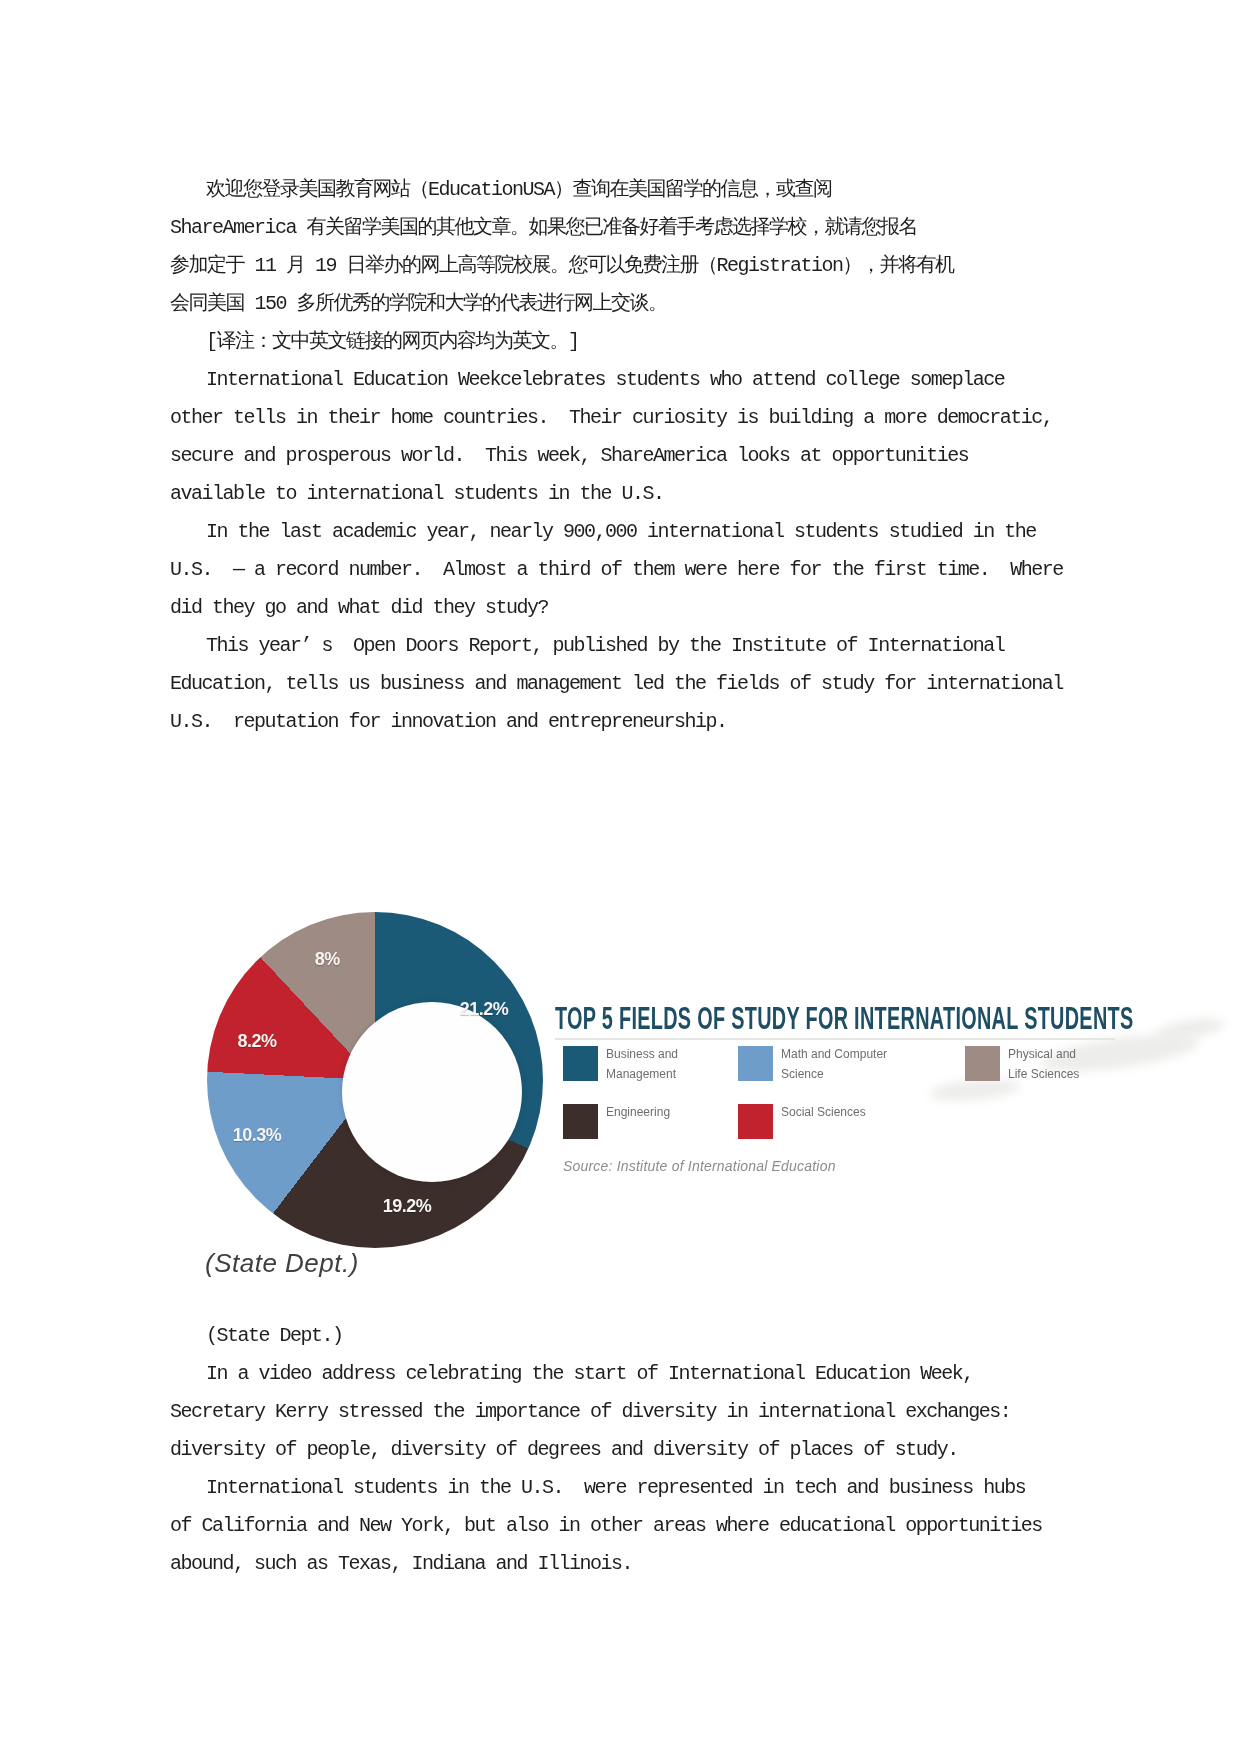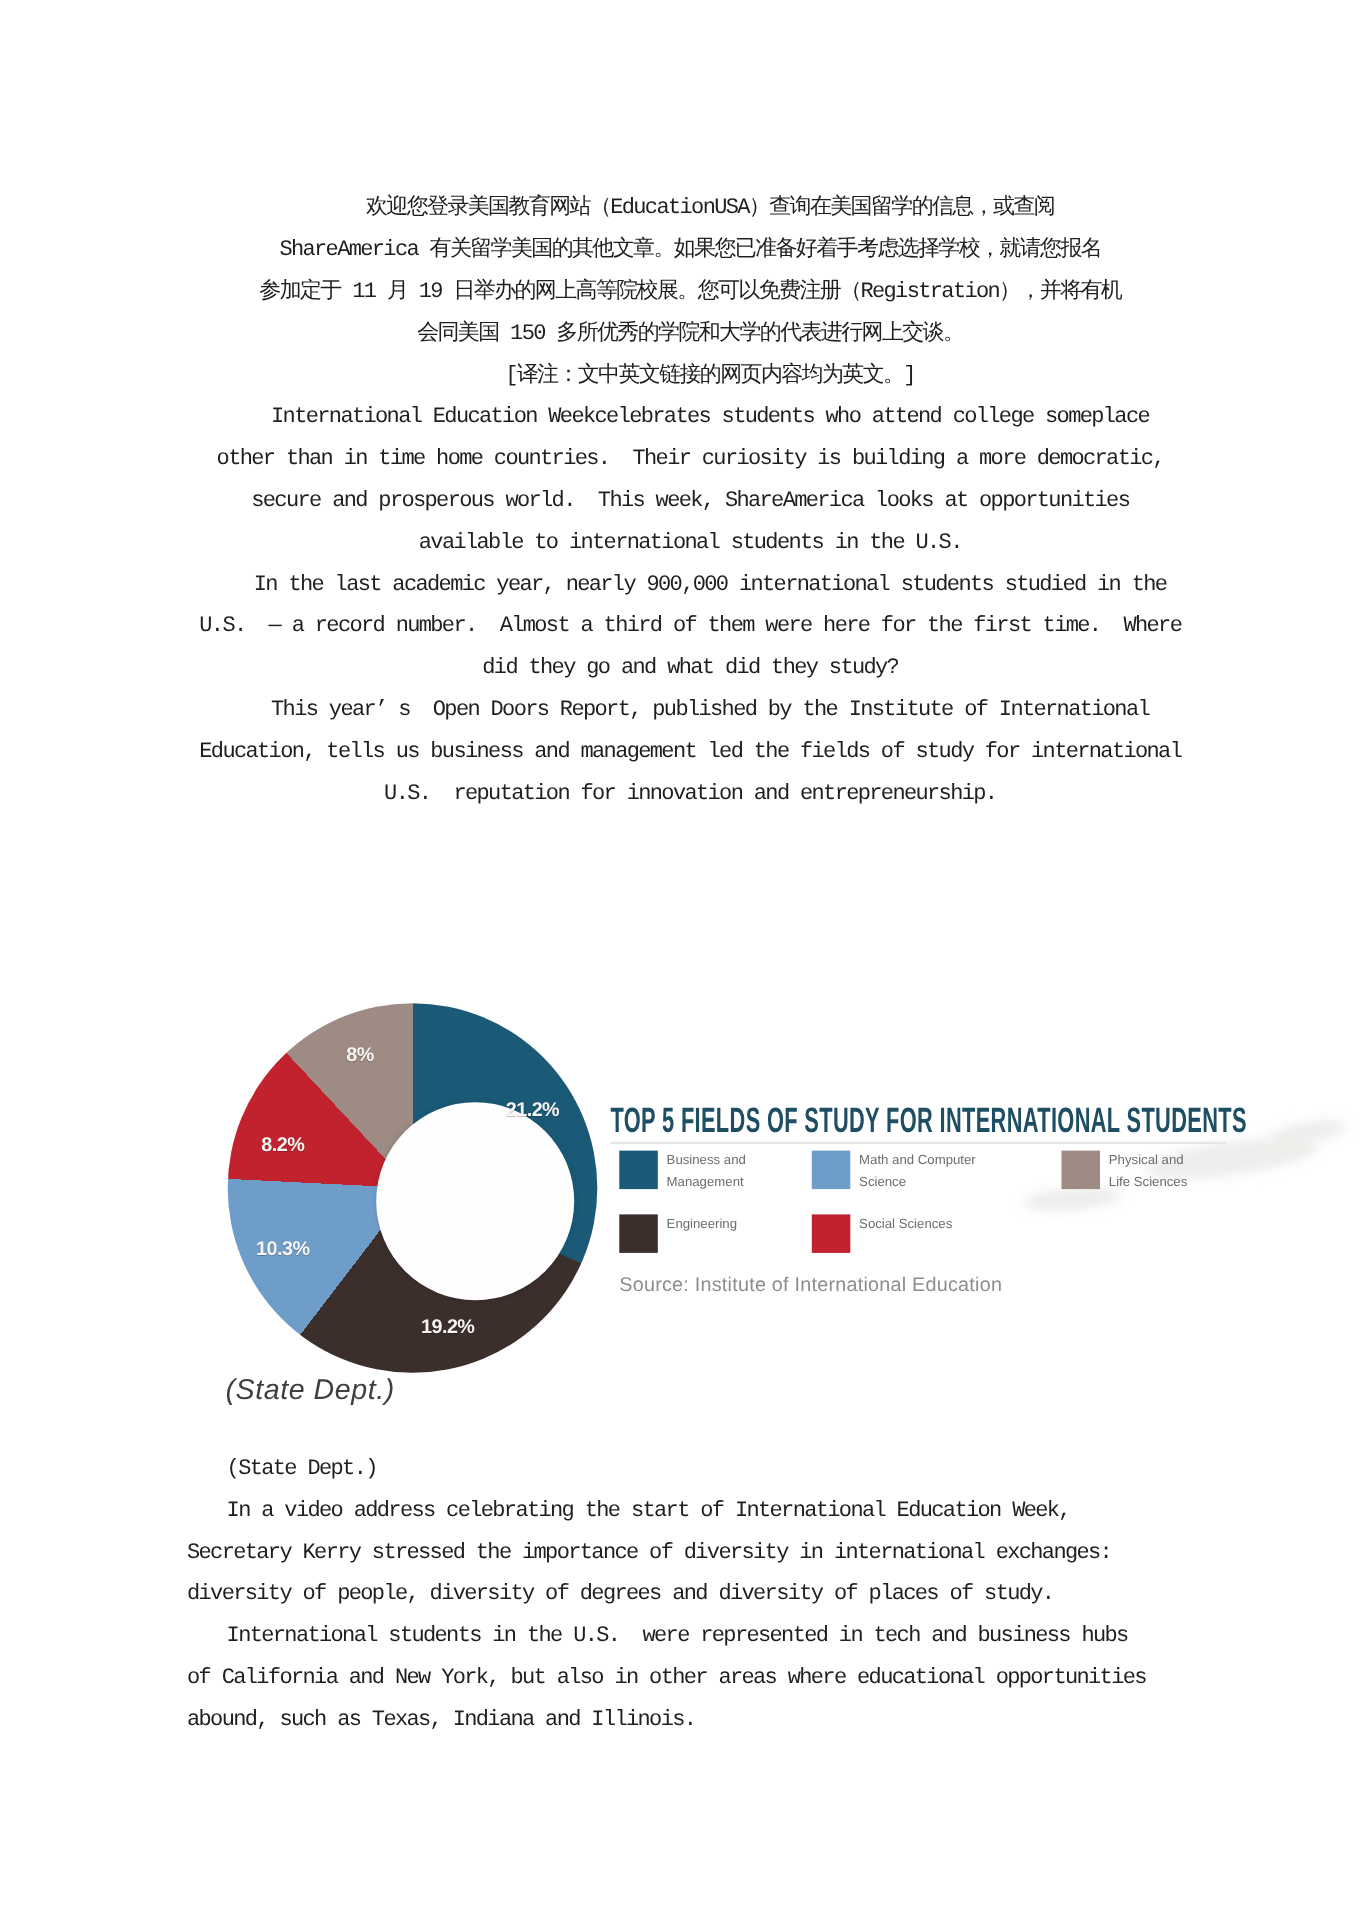--- a/index.html
+++ b/index.html
@@ -10,21 +10,21 @@
     background:#ffffff;
     overflow:hidden;
     font-family:"Liberation Mono","DejaVu Sans Mono",monospace;
   }
   .doc-block{
     position:absolute;
     left:170px;
     width:915px;
     color:#1f1f1f;
   }
-  #doc-top{top:171px;text-align:center;}
+  #doc-top{top:171px;}
   #doc-bottom{top:1317px;}
   .line{
     white-space:pre;
     height:38px;
     line-height:38px;
     font-size:20px;
     letter-spacing:-1.5px;
   }
   .line.indent{padding-left:36px;}
 
@@ -86,21 +86,22 @@
     left:43px;top:-2px;
     width:180px;
     font-size:12px;
     line-height:20px;
     color:#6d6d6d;
     white-space:pre-line;
   }
   .source-note{
     position:absolute;
     left:413px;top:258px;
-    font-size:18px;
+    font-size:14px;
+    font-style:italic;
     color:#8d8d89;
     letter-spacing:0.2px;
   }
   .fig-caption{
     position:absolute;
     left:55px;top:348px;
     font-size:26px;
     font-style:italic;
     color:#3f3f3f;
     letter-spacing:0.5px;
@@ -120,21 +121,21 @@
 
 <div class="page">
 
   <div class="doc-block" id="doc-top">
       <div class="line indent">欢迎您登录美国教育网站（EducationUSA）查询在美国留学的信息，或查阅</div>
       <div class="line">ShareAmerica 有关留学美国的其他文章。如果您已准备好着手考虑选择学校，就请您报名</div>
       <div class="line">参加定于 11 月 19 日举办的网上高等院校展。您可以免费注册（Registration），并将有机</div>
       <div class="line">会同美国 150 多所优秀的学院和大学的代表进行网上交谈。</div>
       <div class="line indent">[译注：文中英文链接的网页内容均为英文。]</div>
       <div class="line indent">International Education Weekcelebrates students who attend college someplace</div>
-      <div class="line">other than in time home countries.  Their curiosity is building a more democratic,</div>
+      <div class="line">other tells in their home countries.  Their curiosity is building a more democratic,</div>
       <div class="line">secure and prosperous world.  This week, ShareAmerica looks at opportunities</div>
       <div class="line">available to international students in the U.S.</div>
       <div class="line indent">In the last academic year, nearly 900,000 international students studied in the</div>
       <div class="line">U.S.  — a record number.  Almost a third of them were here for the first time.  Where</div>
       <div class="line">did they go and what did they study?</div>
       <div class="line indent">This year’ s  Open Doors Report, published by the Institute of International</div>
       <div class="line">Education, tells us business and management led the fields of study for international</div>
       <div class="line">U.S.  reputation for innovation and entrepreneurship.</div>
     </div>
 

